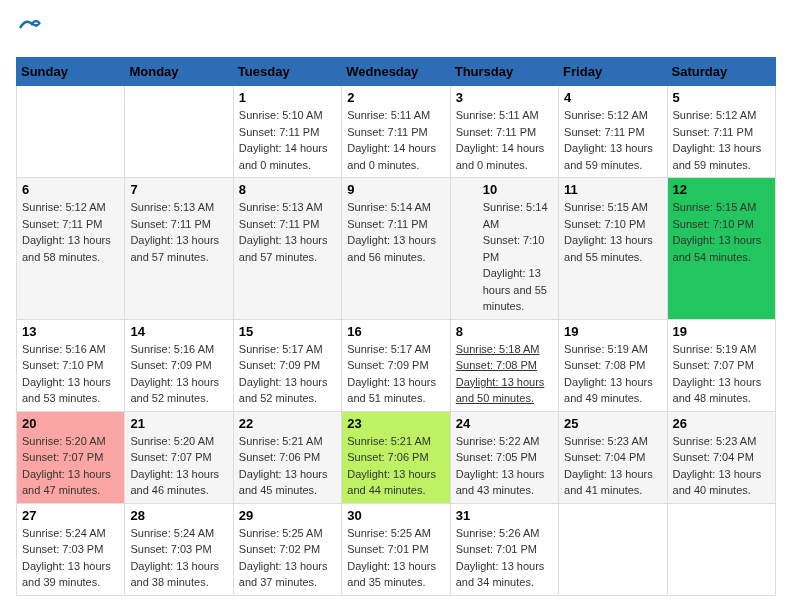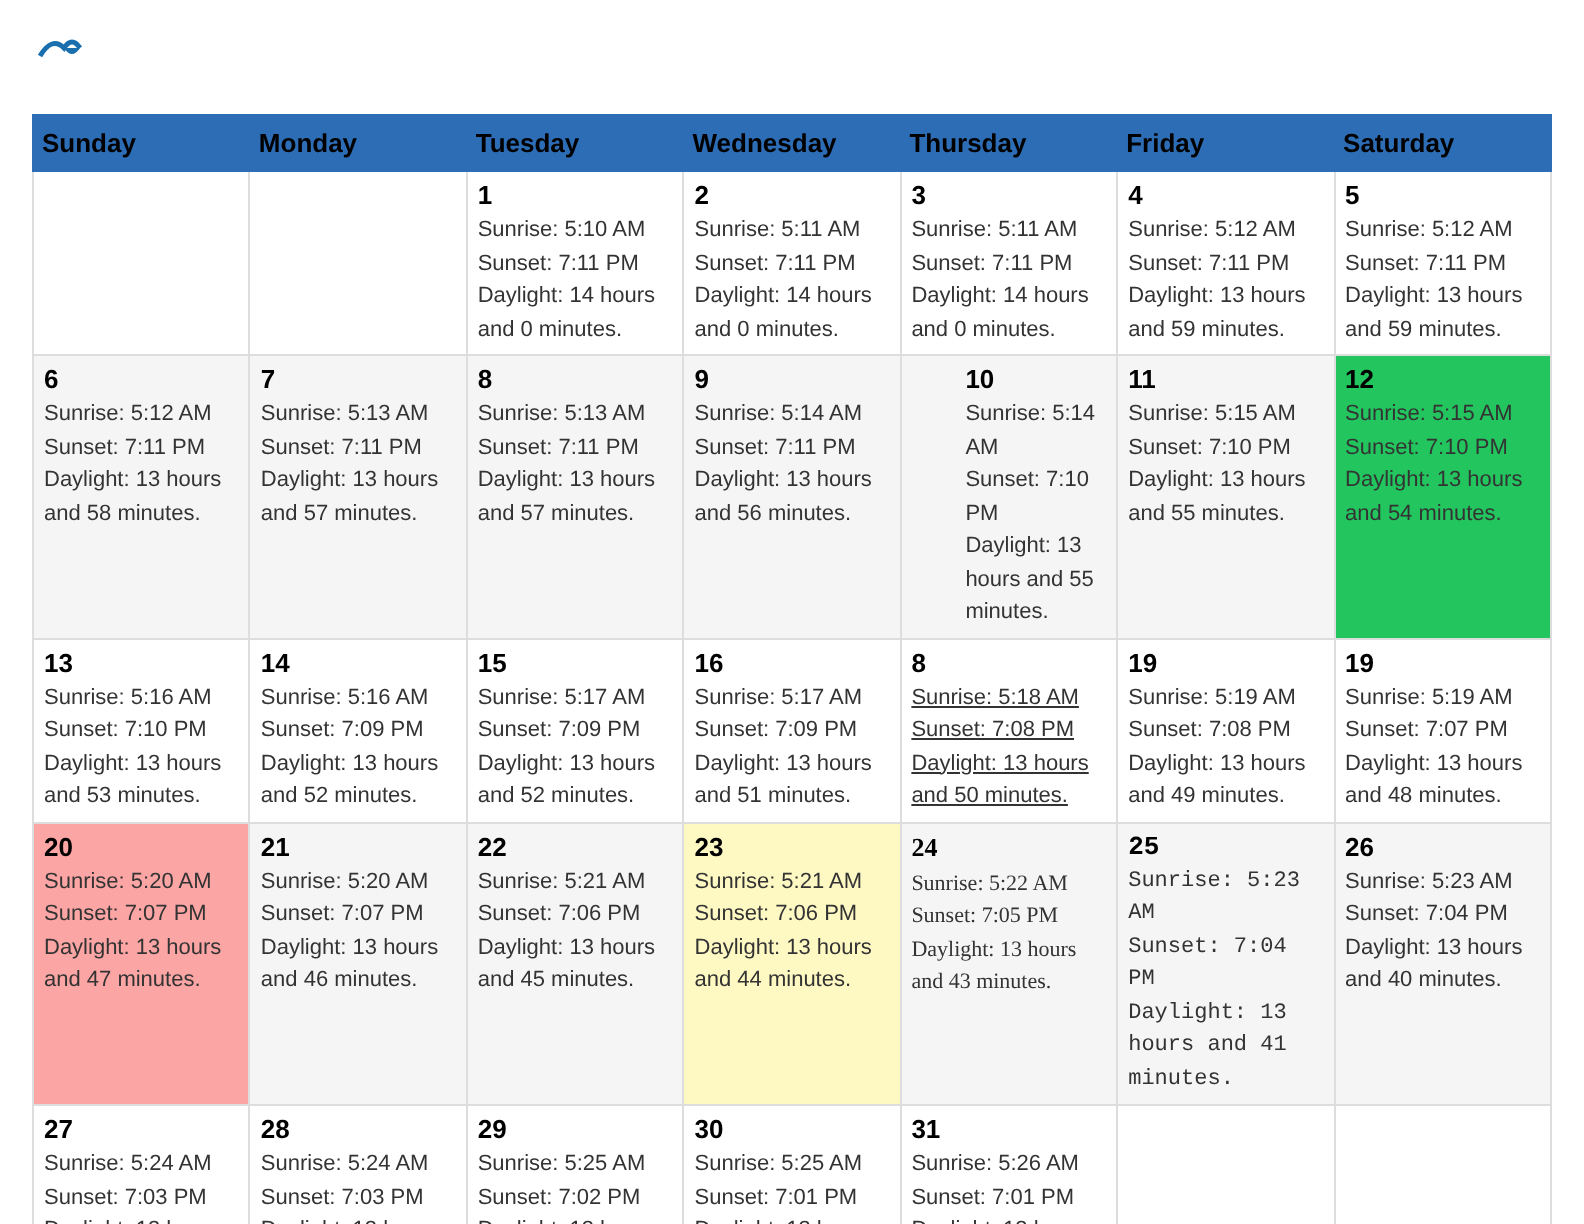--- a/index.html
+++ b/index.html
@@ -255,33 +255,33 @@
           <div class="day-detail" style="white-space: pre-line;">Sunrise: 5:20 AM
 Sunset: 7:07 PM
 Daylight: 13 hours and 46 minutes.</div>
         </td>
         <td style="background: rgb(245, 245, 245);">
           <span class="day-num">22</span>
           <div class="day-detail" style="white-space: pre-line;">Sunrise: 5:21 AM
 Sunset: 7:06 PM
 Daylight: 13 hours and 45 minutes.</div>
         </td>
-        <td style="background: #fef9c3;">
+        <td style="background: #bef264;">
           <span class="day-num">23</span>
           <div class="day-detail" style="white-space: pre-line;">Sunrise: 5:21 AM
 Sunset: 7:06 PM
 Daylight: 13 hours and 44 minutes.</div>
         </td>
-        <td style="background: rgb(245, 245, 245); font-family: Liberation Serif, serif;">
+        <td style="background: rgb(245, 245, 245);">
           <span class="day-num">24</span>
           <div class="day-detail" style="white-space: pre-line;">Sunrise: 5:22 AM
 Sunset: 7:05 PM
 Daylight: 13 hours and 43 minutes.</div>
         </td>
-        <td style="background: rgb(245, 245, 245); font-family: Liberation Mono, monospace;">
+        <td style="background: rgb(245, 245, 245);">
           <span class="day-num">25</span>
           <div class="day-detail" style="white-space: pre-line;">Sunrise: 5:23 AM
 Sunset: 7:04 PM
 Daylight: 13 hours and 41 minutes.</div>
         </td>
         <td style="background: rgb(245, 245, 245);">
           <span class="day-num">26</span>
           <div class="day-detail" style="white-space: pre-line;">Sunrise: 5:23 AM
 Sunset: 7:04 PM
 Daylight: 13 hours and 40 minutes.</div>

